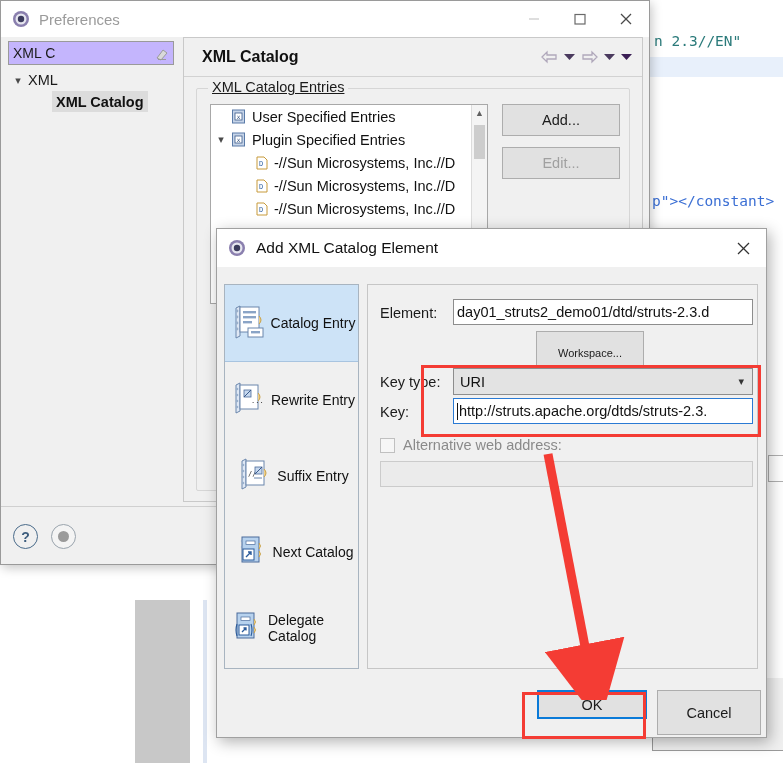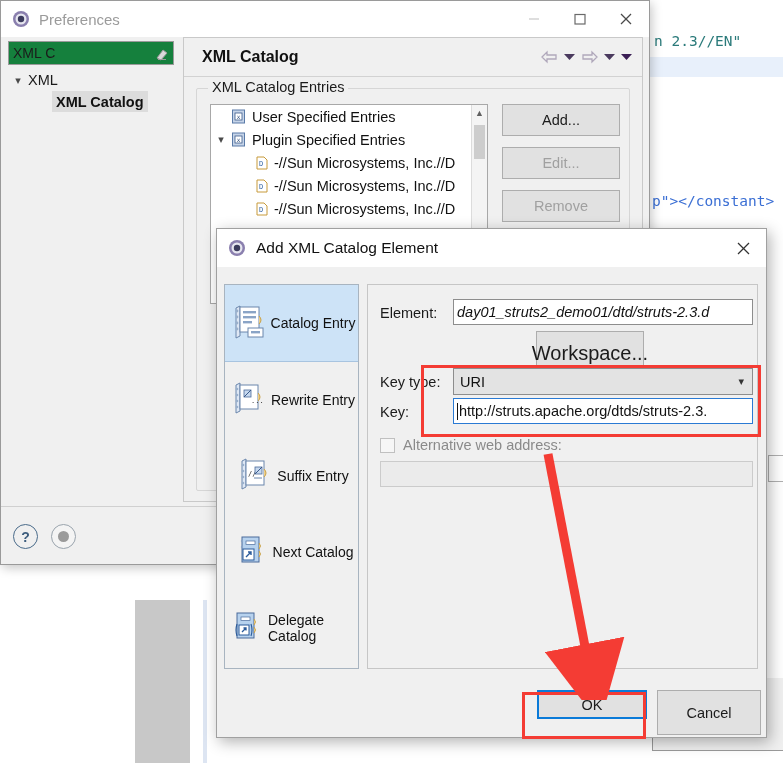--- a/index.html
+++ b/index.html
@@ -38,21 +38,21 @@
   .prefs-title-icon { margin-left: 11px; width: 18px; height: 18px; position: relative; }
   .prefs-title-text { margin-left: 9px; font-size: 15px; color: #9b9b9b; }
   .win-btns { position: absolute; right: 0; top: 0; height: 36px; display: flex; }
   .win-btn { width: 46px; height: 36px; display: flex; align-items: center; justify-content: center; color: #3a3a3a; }
   .win-btn svg { display: block; }
   .win-btn.dim svg line { stroke: #c9c9c9; }
 
   .prefs-body { position: absolute; left: 0; top: 36px; right: 0; bottom: 0; }
 
   .filter-wrap { position: absolute; left: 7px; top: 4px; width: 166px; height: 24px;
-      border: 1px solid #9a9a9a; background: #15803d; box-sizing: border-box; display: flex; align-items: center; }
+      border: 1px solid #9a9a9a; background: #c4b5fd; box-sizing: border-box; display: flex; align-items: center; }
   .filter-text { font-size: 14px; color: #1b1b1b; margin-left: 4px; }
   .eraser { position: absolute; right: 5px; top: 5px; width: 14px; height: 13px; }
 
   .tree-left { position: absolute; left: 7px; top: 32px; width: 166px; bottom: 66px; }
   .tree-node { display: flex; align-items: center; height: 22px; font-size: 14.5px; color: #1b1b1b; }
   .tw { width: 20px; text-align: center; color: #4a4a4a; font-size: 11px; }
   .tree-child { margin-left: 44px; height: 21px; display: inline-flex; align-items: center;
       font-size: 14.5px; font-weight: bold; color: #111; background: #dcdcdc; padding: 0 4px; }
 
   .prefs-sep { position: absolute; left: 0; right: 0; top: 469px; height: 1px; background: #d0d0d0; }
@@ -66,21 +66,21 @@
   .prefs-right { position: absolute; left: 182px; top: 0; right: 6px; bottom: 62px;
       background: #f0f0f0; border: 1px solid #c9c9c9; box-sizing: border-box; }
   .pr-head { position: absolute; left: 0; right: 0; top: 0; height: 38px; background: #f0f0f0;
       display: flex; align-items: center; border-bottom: 1px solid #d2d2d2; }
   .pr-title { margin-left: 18px; font-size: 16px; font-weight: bold; color: #111; }
   .pr-nav { position: absolute; right: 10px; display: flex; align-items: center; gap: 6px; }
   .pr-nav svg { display: block; }
 
   .group { position: absolute; left: 12px; top: 50px; right: 12px; bottom: 10px; }
   .group-label { position: absolute; left: 12px; top: -9px; background: #f0f0f0; padding: 0 4px;
-      font-size: 14.5px; color: #1b1b1b; }
+      font-size: 14.5px; color: #1b1b1b; text-decoration: underline; }
   .group-box { position: absolute; inset: 0; border: 1px solid #d6d6d6; border-radius: 2px; }
 
   .cat-list { position: absolute; left: 14px; top: 16px; width: 278px; height: 200px;
       border: 1px solid #a8a8a8; background: #ffffff; box-sizing: border-box; overflow: hidden; }
   .cat-row { display: flex; align-items: center; height: 23px; font-size: 14.5px; color: #111; white-space: nowrap; }
   .cat-ind0 { padding-left: 20px; }
   .cat-ind-tw { width: 20px; text-align: center; font-size: 11px; color: #4a4a4a; }
   .xicon { width: 15px; height: 15px; margin-right: 6px; flex: 0 0 auto; position: relative; }
   .dicon { width: 12px; height: 14px; margin-right: 6px; flex: 0 0 auto; position: relative; }
   .cat-child { padding-left: 45px; }
@@ -121,21 +121,21 @@
   .f-label.dim { color: #8a8a8a; }
   .f-input { position: absolute; box-sizing: border-box; border: 1px solid #8d8d8d;
       background: #ffffff; font-size: 14.5px; color: #111; padding: 0 3px; display: flex; align-items: center;
       white-space: nowrap; overflow: hidden; }
   .f-input.focus { border: 1.6px solid #2a7ad4; }
   .f-input.disabled { background: #ebebeb; border: 1px solid #cbcbcb; }
   .f-combo { position: absolute; box-sizing: border-box; border: 1px solid #8d8d8d; background: #e3e3e3;
       font-size: 14.5px; color: #111; display: flex; align-items: center; padding: 0 6px; }
   .f-combo .chev { position: absolute; right: 8px; color: #333; font-size: 11px; }
   .f-btn { position: absolute; box-sizing: border-box; height: 44px; border: 1px solid #adadad;
-      background: #e1e1e1; font-size: 20px; color: #1b1b1b; display: flex; align-items: center; justify-content: center; }
+      background: #e1e1e1; font-size: 11px; color: #1b1b1b; display: flex; align-items: center; justify-content: center; }
   .caret { display: inline-block; width: 1px; height: 17px; background: #111; margin-right: 1px; }
   .chk { position: absolute; width: 15px; height: 15px; border: 1px solid #c0c0c0; background: #f6f6f6; box-sizing: border-box; }
 
   .dlg-footer { position: absolute; left: 0; right: 0; bottom: 0; height: 60px; background: #f0f0f0; }
   .ok-btn { position: absolute; left: 320px; top: 13px; width: 110px; height: 29px;
       border: 2px solid #0a7ad8; background: #e1e1e1; box-sizing: border-box;
       display: flex; align-items: center; justify-content: center; font-size: 14.5px; color: #1b1b1b; }
   .cancel-btn { position: absolute; left: 440px; top: 13px; width: 104px; height: 45px;
       border: 1px solid #adadad; background: #e1e1e1; box-sizing: border-box;
       display: flex; align-items: center; justify-content: center; font-size: 14.5px; color: #1b1b1b; }
@@ -313,21 +313,20 @@
             </div>
             <div class="sb">
               <div class="sb-arrow">▲</div>
               <div class="sb-thumb"></div>
             </div>
           </div>
 
           <div class="cat-btns">
             <div class="cat-btn">Add...</div>
             <div class="cat-btn disabled">Edit...</div>
-            <div class="cat-btn disabled">Remove</div>
           </div>
         </div>
       </div>
     </div>
   </div>
 
   <div class="dlg">
     <div class="dlg-title">
       <span class="dlg-title-icon">
         <svg width="18" height="18" viewBox="0 0 18 18">
@@ -429,21 +428,21 @@
               <path d="M29 10 q3 3 0 6" fill="#f0d08a" stroke="#c8a24a" stroke-width="1"></path>
               <path d="M29 18 q3 3 0 6" fill="#f0d08a" stroke="#c8a24a" stroke-width="1"></path>
             </svg>
           </span>
           <span class="side-label">Delegate Catalog</span>
         </div>
       </div>
 
       <div class="form">
         <span class="f-label" style="left:12px; top:20px;">Element:</span>
-        <div class="f-input" style="left:85px; top:14px; width:300px; height:26px;font-style:italic;">
+        <div class="f-input" style="left:85px; top:14px; width:300px; height:26px;">
           <span>day01_struts2_demo01/dtd/struts-2.3.d</span>
         </div>
 
         <div class="f-btn" style="left:168px; top:46px; width:108px;">Workspace...</div>
 
         <span class="f-label" style="left:12px; top:89px;">Key type:</span>
         <div class="f-combo" style="left:85px; top:83px; width:300px; height:27px;">
           <span>URI</span>
           <span class="chev">▾</span>
         </div>

